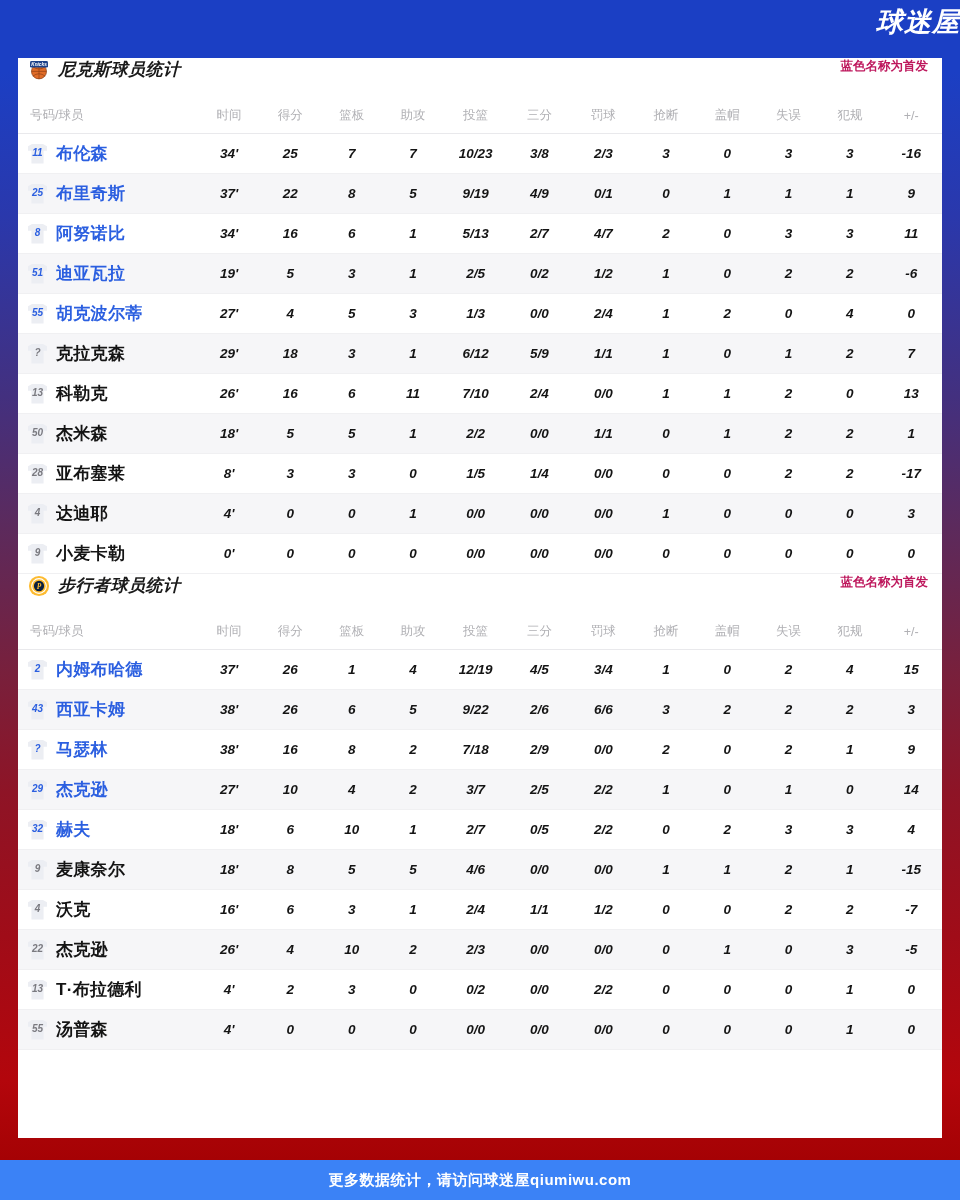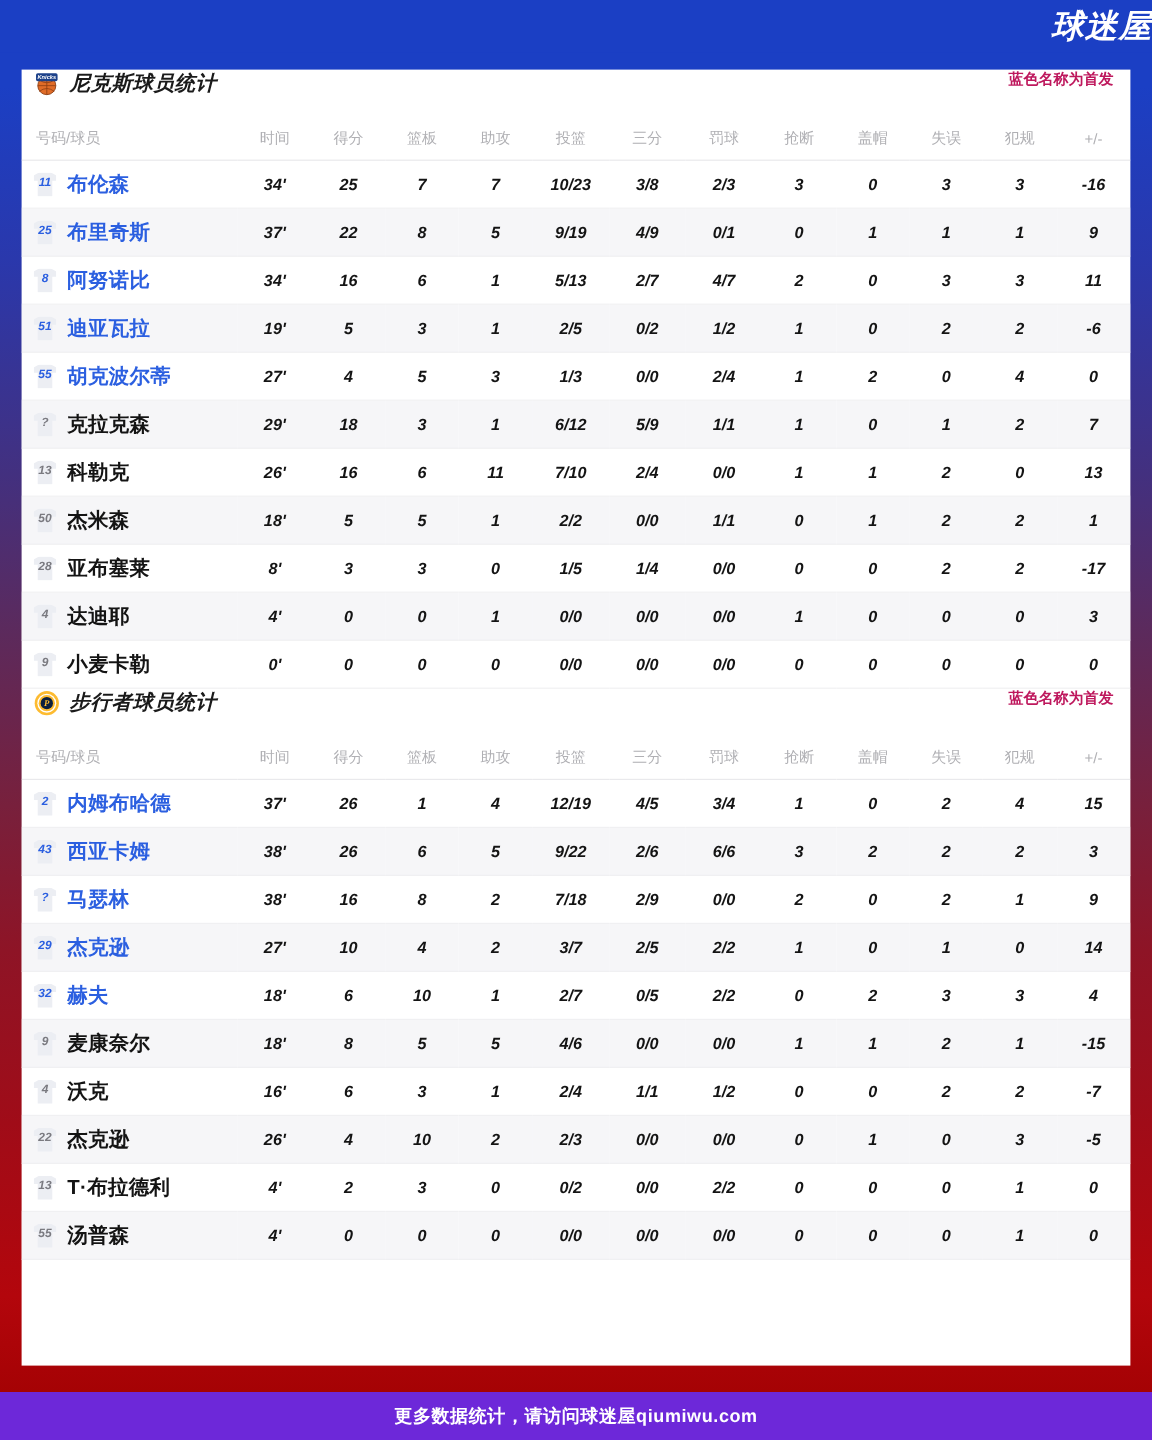--- a/index.html
+++ b/index.html
@@ -140,21 +140,21 @@
   }
   .starter .pname, .starter .jersey span { color: #2b5fe0; }
   .bench .pname { color: #141414; text-align: right; }
   .bench .jersey span { color: #7a7a80; }
 
   
   .footer {
     position: absolute;
     left: 0; right: 0; bottom: 0;
     height: 40px;
-    background: #6d28d9;
+    background: #3b82f6;
     display: flex;
     align-items: center;
     justify-content: center;
   }
   .footer-text {
     color: #ffffff;
     font-size: 15px;
     font-weight: bold;
     letter-spacing: 0.5px;
   }

